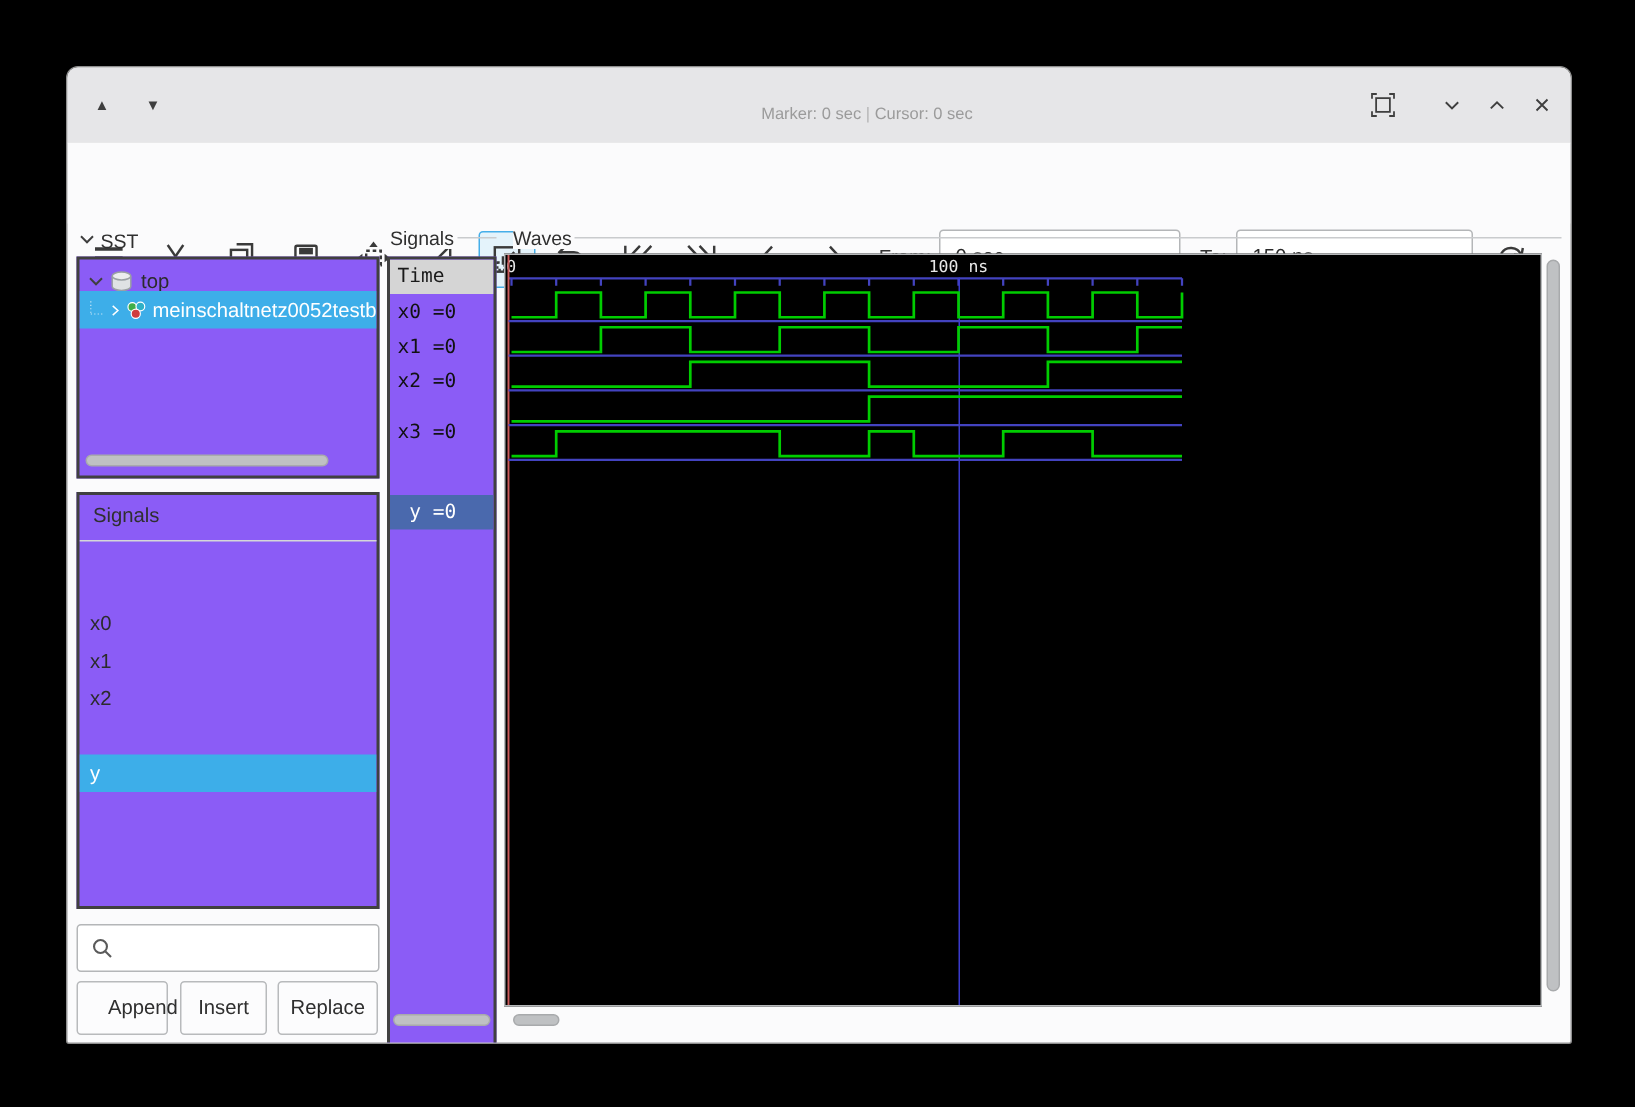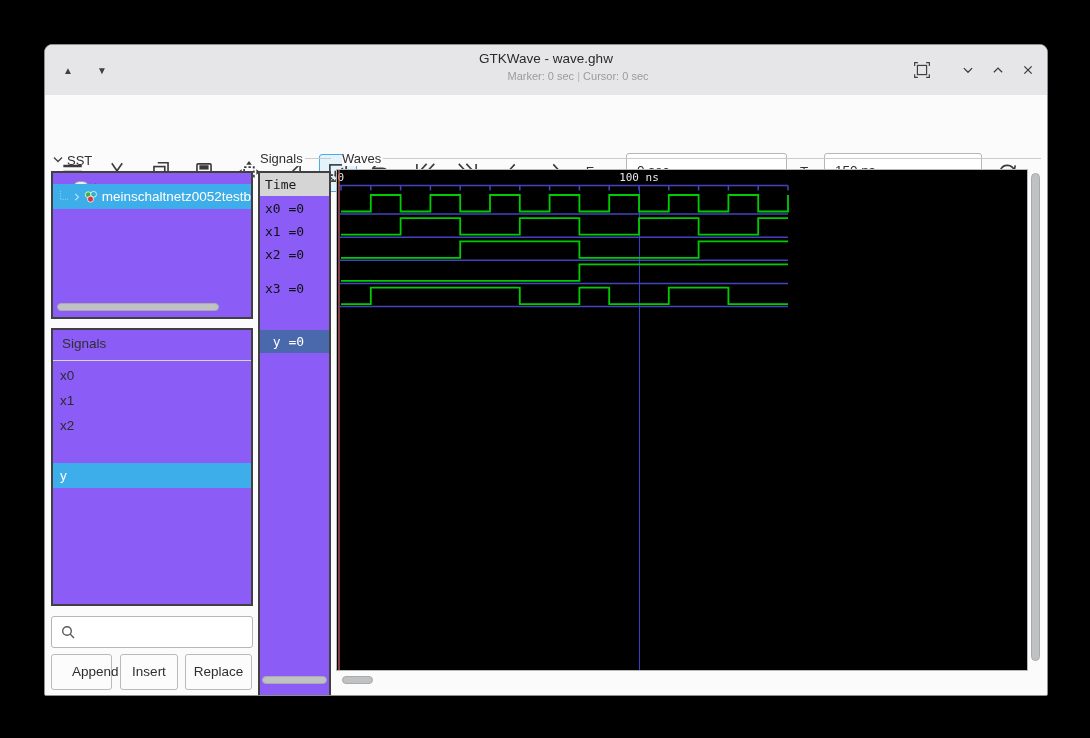--- a/index.html
+++ b/index.html
@@ -22,21 +22,21 @@
   .tool-label{position:absolute;top:50px;height:54px;line-height:54px;font-size:13.5px;color:#333;text-align:right;}
   .tool-input{position:absolute;top:58px;height:34px;background:#fff;border:1px solid #b4b6b8;border-radius:3px;
               font-size:13.5px;color:#2b2b2b;padding:0 10px;line-height:34px;box-sizing:border-box;}
   
   .frame-label{position:absolute;font-size:13px;color:#2f2f2f;background:#fbfbfc;}
   .hline{position:absolute;height:1px;background:#c9cbcd;}
   .panel-box{position:absolute;background:#8b5cf6;border:2px solid #404040;box-sizing:border-box;overflow:hidden;}
   .sst-header{position:absolute;left:8px;top:106px;height:18px;font-size:13px;color:#2f2f2f;display:flex;align-items:center;gap:4px;}
   .tree-row{position:absolute;left:0;width:100%;height:25px;display:flex;align-items:center;font-size:13.5px;color:#2b2b2b;}
   .tree-row.selected{background:#3daee9;color:#fff;}
-  .list-row{position:absolute;left:0;width:100%;height:25px;line-height:25px;font-size:13.5px;color:#2b2b2b;padding-left:7px;box-sizing:border-box;}
+  .list-row{position:absolute;left:0;width:100%;height:25px;line-height:25px;font-size:13.5px;color:#2b2b2b;padding-left:7px;box-sizing:border-box;margin-top:40px;}
   .list-row.selected{background:#3daee9;color:#fff;}
   .section-header{position:absolute;left:9px;top:6px;font-size:13.5px;color:#2f2f2f;}
   .search-box{position:absolute;left:6px;top:571px;width:202px;height:32px;background:#fff;border:1px solid #b4b6b8;
               border-radius:3px;box-sizing:border-box;display:flex;align-items:center;padding-left:8px;}
   .btn{position:absolute;top:609px;height:36px;background:#fcfcfd;border:1px solid #b8babc;border-radius:3px;
        font-size:13.5px;color:#2f2f2f;text-align:center;line-height:34px;box-sizing:border-box;}
   .scroll-thumb{position:absolute;background:#bfc1c3;border:1px solid #a8aaac;border-radius:5px;box-sizing:border-box;}
   
   .mono{font-family:"DejaVu Sans Mono","Liberation Mono",monospace;}
   .time-header{position:absolute;left:0;top:0;width:100%;height:23px;background:#d5d5d5;color:#1a1a1a;
@@ -48,21 +48,20 @@
   .wave-black{position:absolute;left:291px;top:124px;width:690px;height:500px;background:#000;border:1px solid #b6b8ba;box-sizing:content-box;}
 </style>
 </head>
 <body>
 
 <div class="window">
 
   <div class="titlebar">
     <div class="tb-tri" style="left:14px;">▲</div>
     <div class="tb-tri" style="left:48px;">▼</div>
-    <div class="win-title">GTKWave - wave.ghw</div>
     <div class="win-sub">
       <span>Marker: 0 sec</span>
       <span style="color:#b5b5b5;">|</span>
       <span>Cursor: 0 sec</span>
     </div>
     <div class="tb-ico" style="left:866px;">
       <svg viewBox="0 0 24 24">
           <g fill="none" stroke="#3f3f3f" stroke-width="1.3">
         <rect x="7" y="7" width="10" height="10"></rect>
         <path d="M4 7.5 V4 H7.5 M16.5 4 H20 V7.5 M20 16.5 V20 H16.5 M7.5 20 H4 V16.5"></path>
@@ -213,21 +212,21 @@
     <div class="tree-row" style="top:2px;">
       <svg width="10" height="8" viewBox="0 0 10 8" style="margin:0 4px 0 6px;">
           <path d="M1 1.5 L5 5.5 L9 1.5" fill="none" stroke="#3f3f3f" stroke-width="1.3"></path>
         </svg>
       <svg width="16" height="16" viewBox="0 0 16 16" style="margin-right:5px;">
         <path d="M1.8 4 v7 a6.2 2.6 0 0 0 12.4 0 v-7" fill="#dfe2e4" stroke="#9aa0a4"></path>
         <ellipse cx="8" cy="4" rx="6.2" ry="2.6" fill="#ecedee" stroke="#9aa0a4"></ellipse>
         </svg>
       <span>top</span>
     </div>
-    <div class="tree-row selected" style="top:11px;">
+    <div class="tree-row selected" style="top:21px;">
       <svg width="14" height="16" viewBox="0 0 14 16" style="margin-left:6px;">
           <path d="M2 0 V11 M2 11 H12" fill="none" stroke="#cfe9f7" stroke-width="1" stroke-dasharray="1 2"></path>
         </svg>
       <svg width="8" height="10" viewBox="0 0 8 10" style="margin:0 4px;">
           <path d="M1.5 1 L6 5 L1.5 9" fill="none" stroke="#ffffff" stroke-width="1.3"></path>
         </svg>
       <svg width="18" height="16" viewBox="0 0 18 16" style="margin-right:4px;">
         <circle cx="5.5" cy="5" r="3.8" fill="#3fae49" stroke="#ffffff"></circle>
         <circle cx="12.5" cy="4.5" r="3.8" fill="#31b0c6" stroke="#ffffff"></circle>
         <circle cx="8.5" cy="10.8" r="4" fill="#cf3d3d" stroke="#ffffff"></circle>

